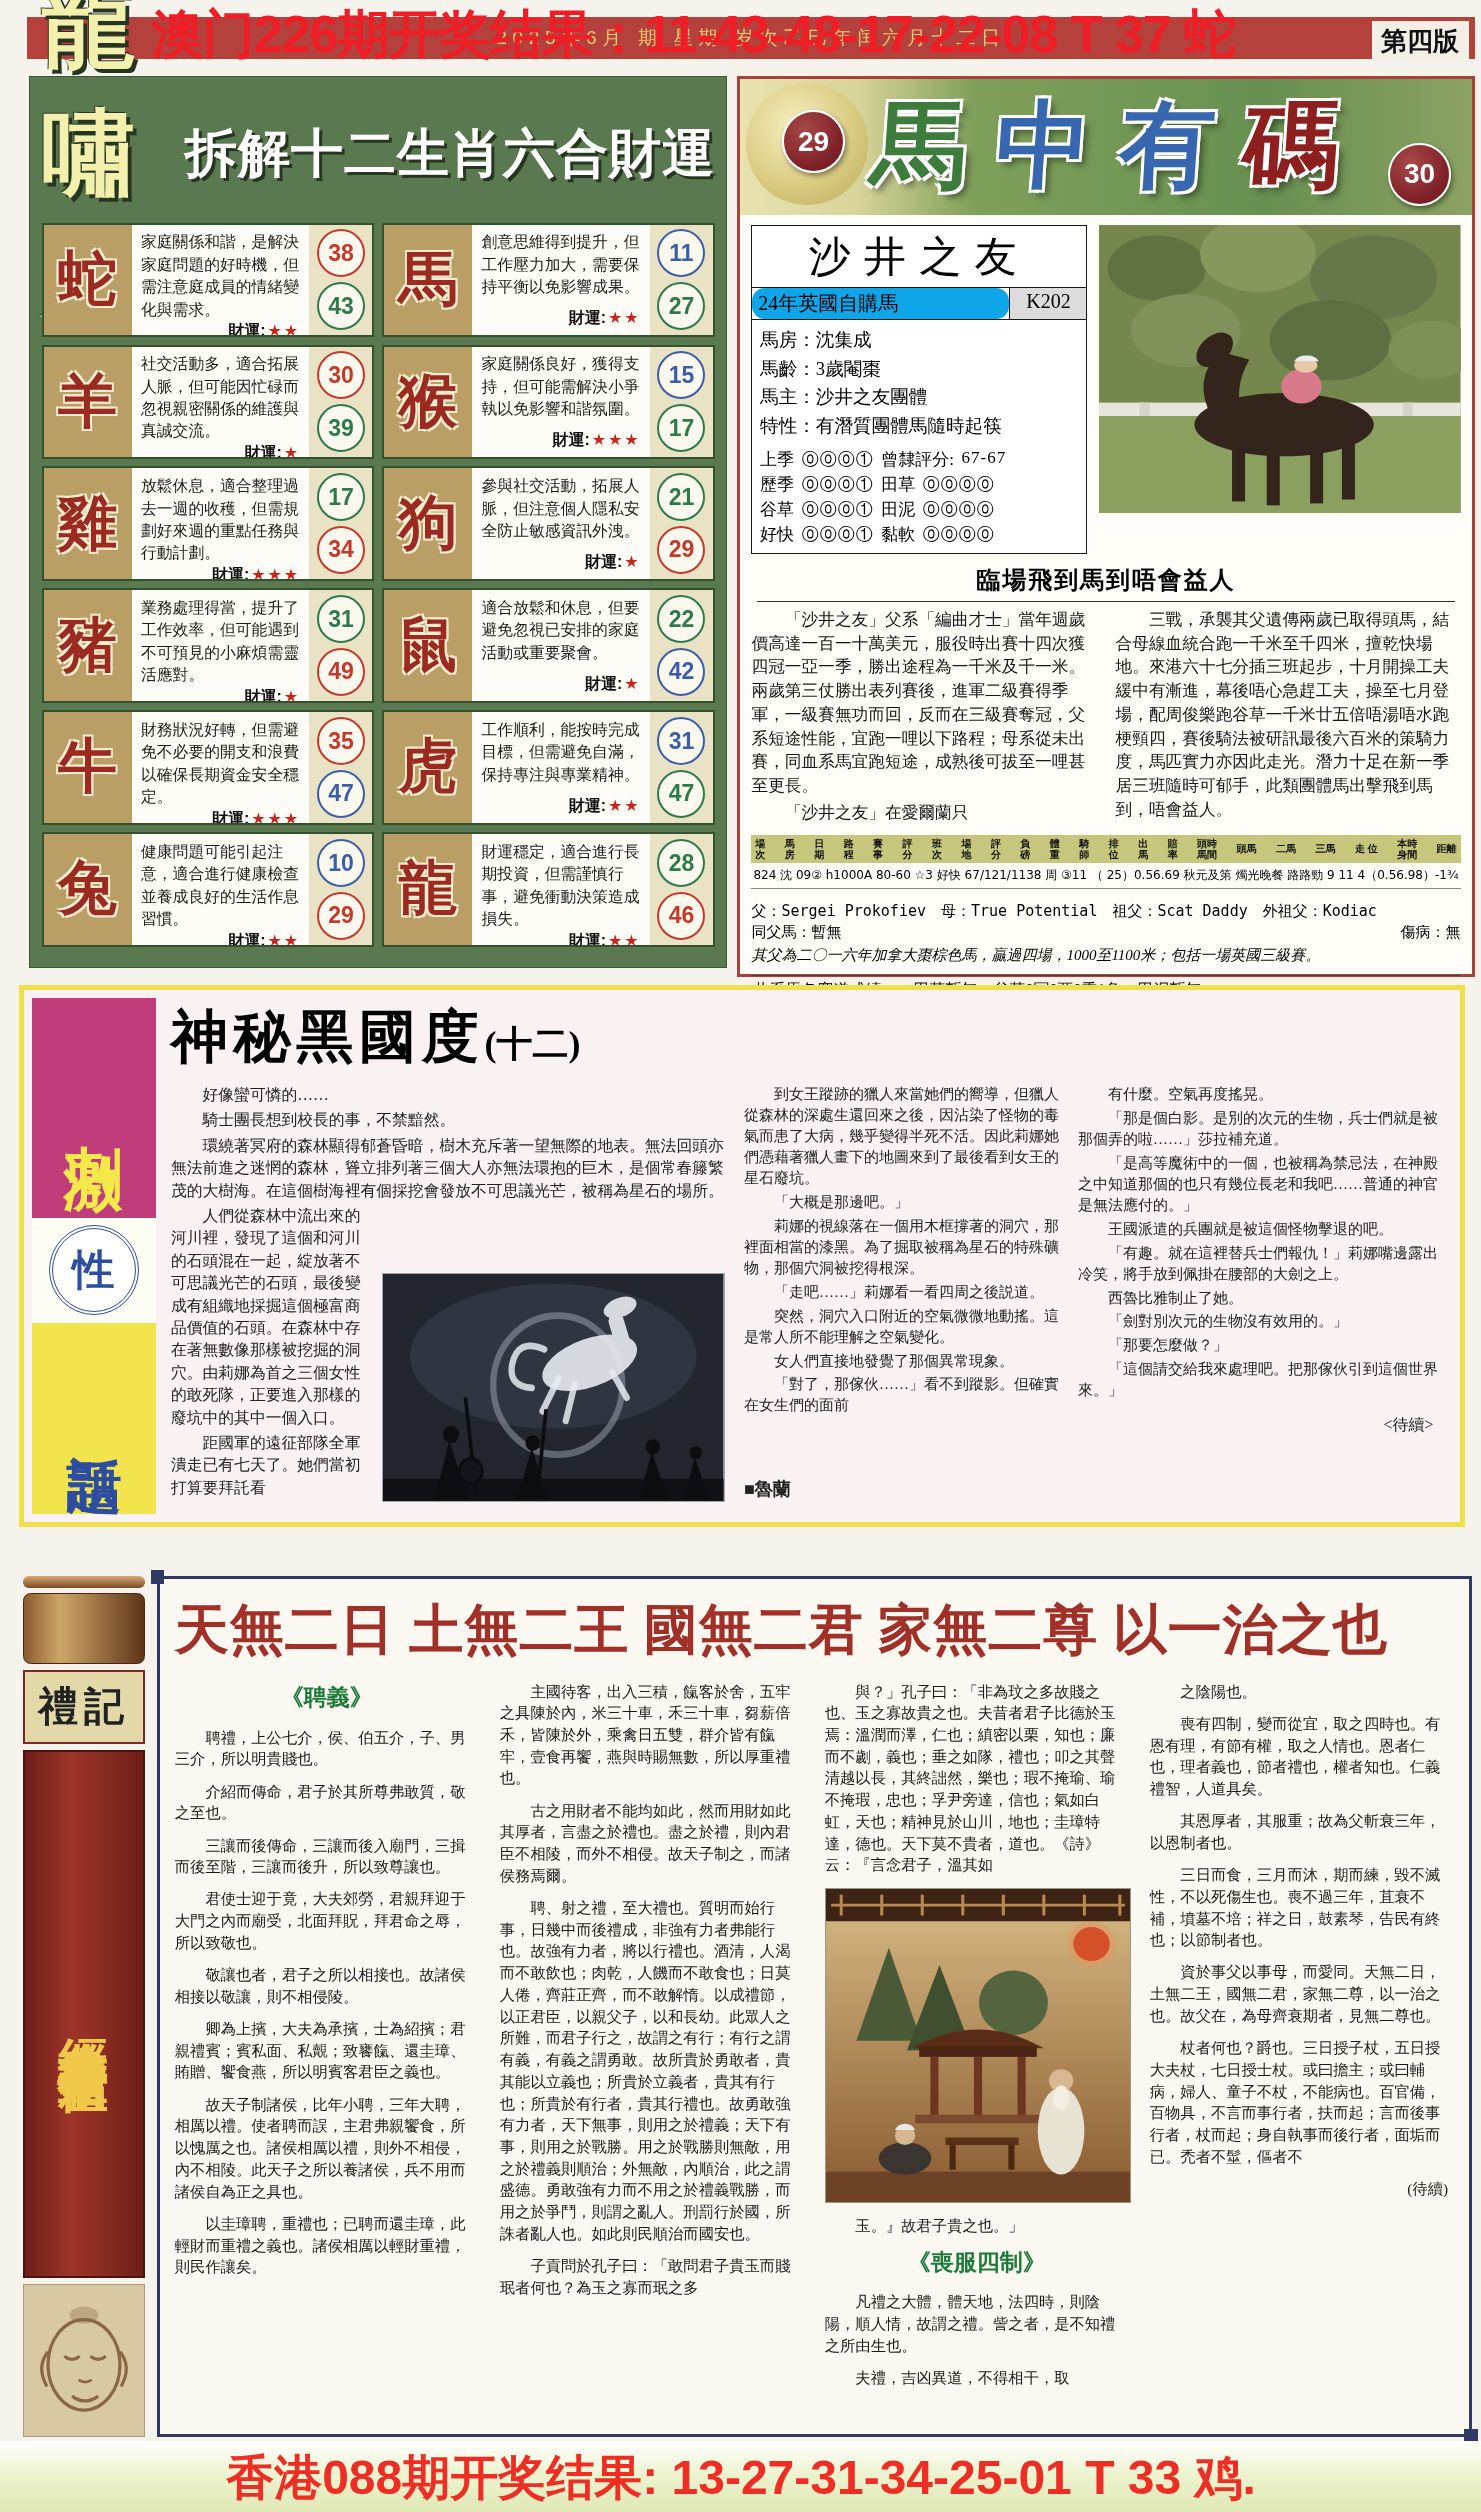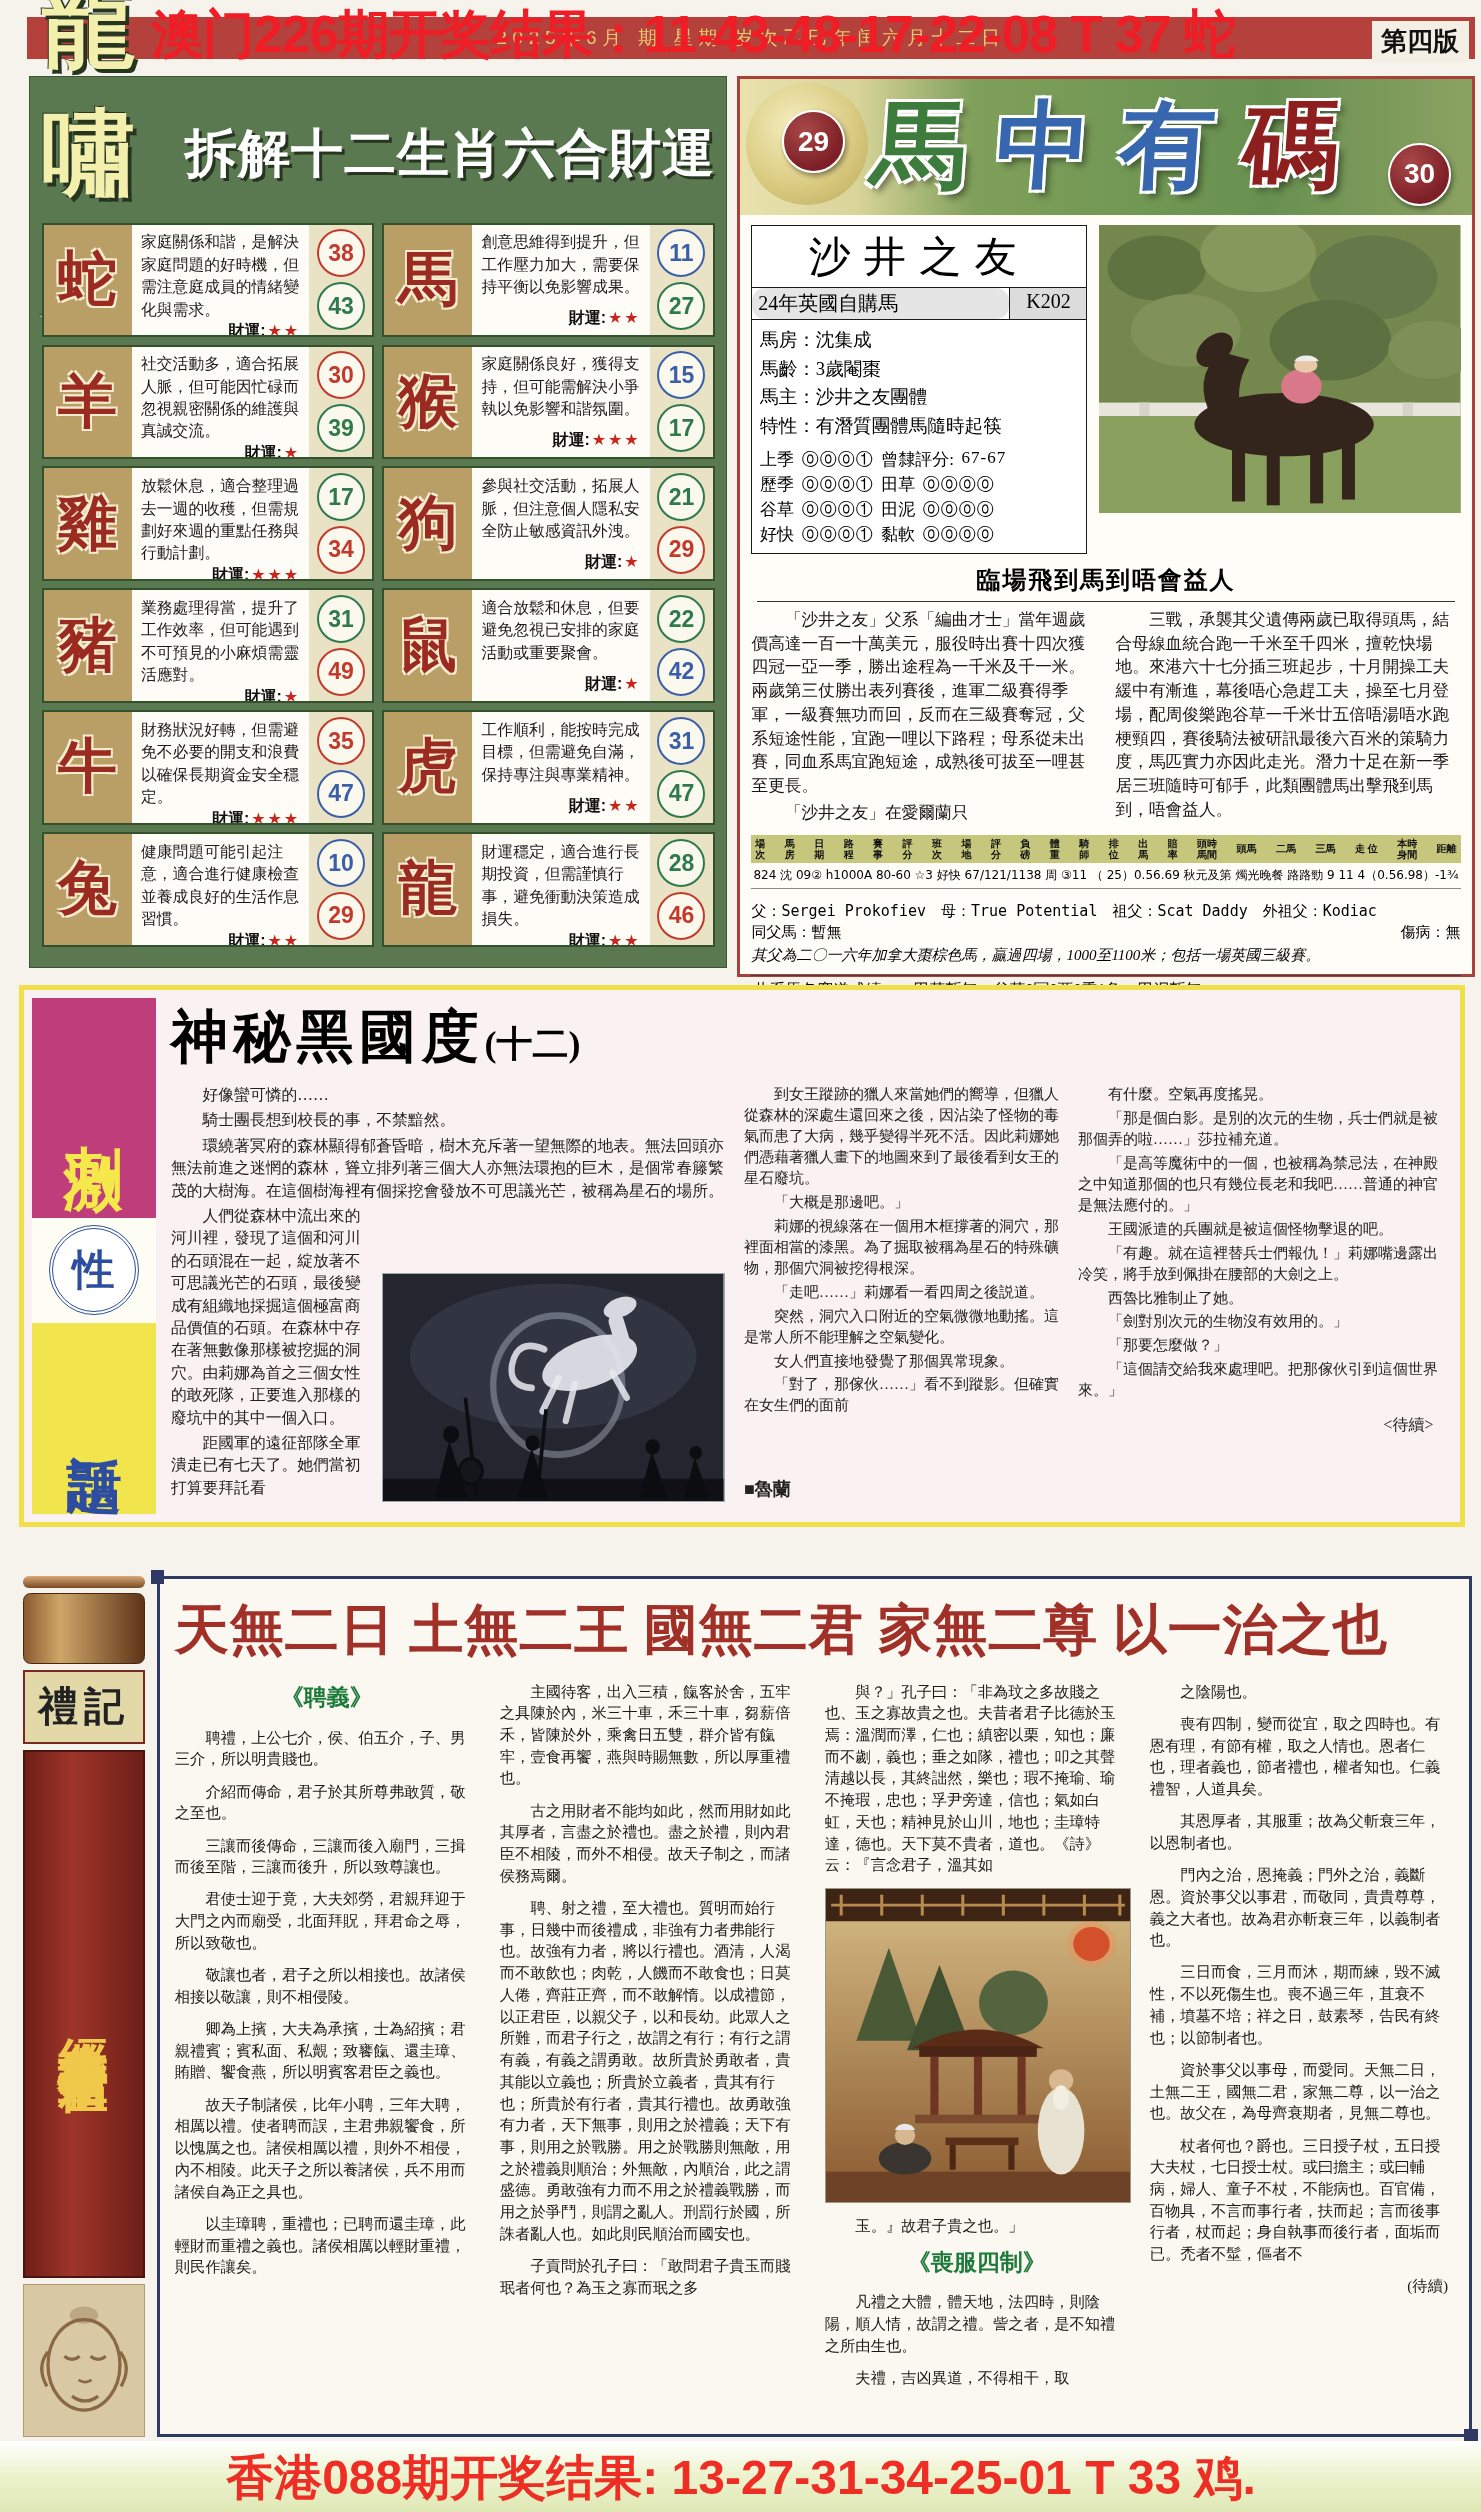--- a/index.html
+++ b/index.html
@@ -50,21 +50,21 @@
          display:flex;align-items:center;justify-content:center;border:2.9px solid #fff;
          background:radial-gradient(circle at 35% 30%,#a84848,#7c1f26 70%);box-shadow:1.9px 2.9px 4.8px rgba(0,0,0,.4);}
   .hball.left{left:42px;top:31px;}
   .hball.right{right:21px;bottom:9.5px;}
   .hbody{padding:9.5px 11.5px;}
   .hrow1{display:flex;gap:11.5px;}
   .hcard{width:336px;border:1.9px solid #1a1a1a;background:#fff;box-sizing:border-box;
          font-family:"Liberation Serif",serif;}
   .hname{font-size:42px;text-align:center;letter-spacing:13.4px;padding:3.8px 0 1.9px;border-bottom:1.9px solid #1a1a1a;white-space:nowrap;}
   .horigin{display:flex;border-bottom:1.9px solid #1a1a1a;font-size:20px;}
-  .horigin .o1{flex:1;background:#e5e5e5;padding:1.9px 5.7px;border-radius:13px;}
+  .horigin .o1{flex:1;background:#0ea5e9;padding:1.9px 5.7px;border-radius:13px;}
   .horigin .o2{width:76px;background:#dcdcdc;border-left:1.9px solid #1a1a1a;text-align:center;padding:1.9px 0;}
   .hinfo{padding:3.8px 7.6px 1.9px;}
   .hinfo p{font-size:18.6px;margin:2.9px 0;white-space:nowrap;}
   .hratings{padding:1.9px 7.6px 5.7px;}
   .hr-row{display:flex;gap:7.6px;font-size:17px;margin:1.9px 0;white-space:nowrap;}
   .hr-row .hr-v{letter-spacing:1px;}
   .hphoto{flex:1;height:288px;}
   .hheadline{text-align:center;font-size:24px;font-weight:bold;margin:9.5px 5.7px 0;padding-bottom:5.7px;
              border-bottom:1.9px solid #333;font-family:"Liberation Serif",serif;letter-spacing:1.9px;}
   .hcols{display:flex;gap:19px;margin-top:5.7px;font-family:"Liberation Serif",serif;
@@ -619,21 +619,20 @@
           <div>
               <p>凡禮之大體，體天地，法四時，則陰陽，順人情，故謂之禮。訾之者，是不知禮之所由生也。</p>
               <p>夫禮，吉凶異道，不得相干，取</p>
             </div>
         </div>
         <div class="c-col">
           <div>
               <p>之陰陽也。</p>
               <p>喪有四制，變而從宜，取之四時也。有恩有理，有節有權，取之人情也。恩者仁也，理者義也，節者禮也，權者知也。仁義禮智，人道具矣。</p>
               <p>其恩厚者，其服重；故為父斬衰三年，以恩制者也。</p>
-              <p>門內之治，恩掩義；門外之治，義斷恩。資於事父以事君，而敬同，貴貴尊尊，義之大者也。故為君亦斬衰三年，以義制者也。</p>
               <p>三日而食，三月而沐，期而練，毀不滅性，不以死傷生也。喪不過三年，苴衰不補，墳墓不培；祥之日，鼓素琴，告民有終也；以節制者也。</p>
               <p>資於事父以事母，而愛同。天無二日，土無二王，國無二君，家無二尊，以一治之也。故父在，為母齊衰期者，見無二尊也。</p>
               <p>杖者何也？爵也。三日授子杖，五日授大夫杖，七日授士杖。或曰擔主；或曰輔病，婦人、童子不杖，不能病也。百官備，百物具，不言而事行者，扶而起；言而後事行者，杖而起；身自執事而後行者，面垢而已。禿者不髽，傴者不</p>
             </div>
           <div class="c-cont">(待續)</div>
         </div>
       </div>
     </div>
   </div>
 

